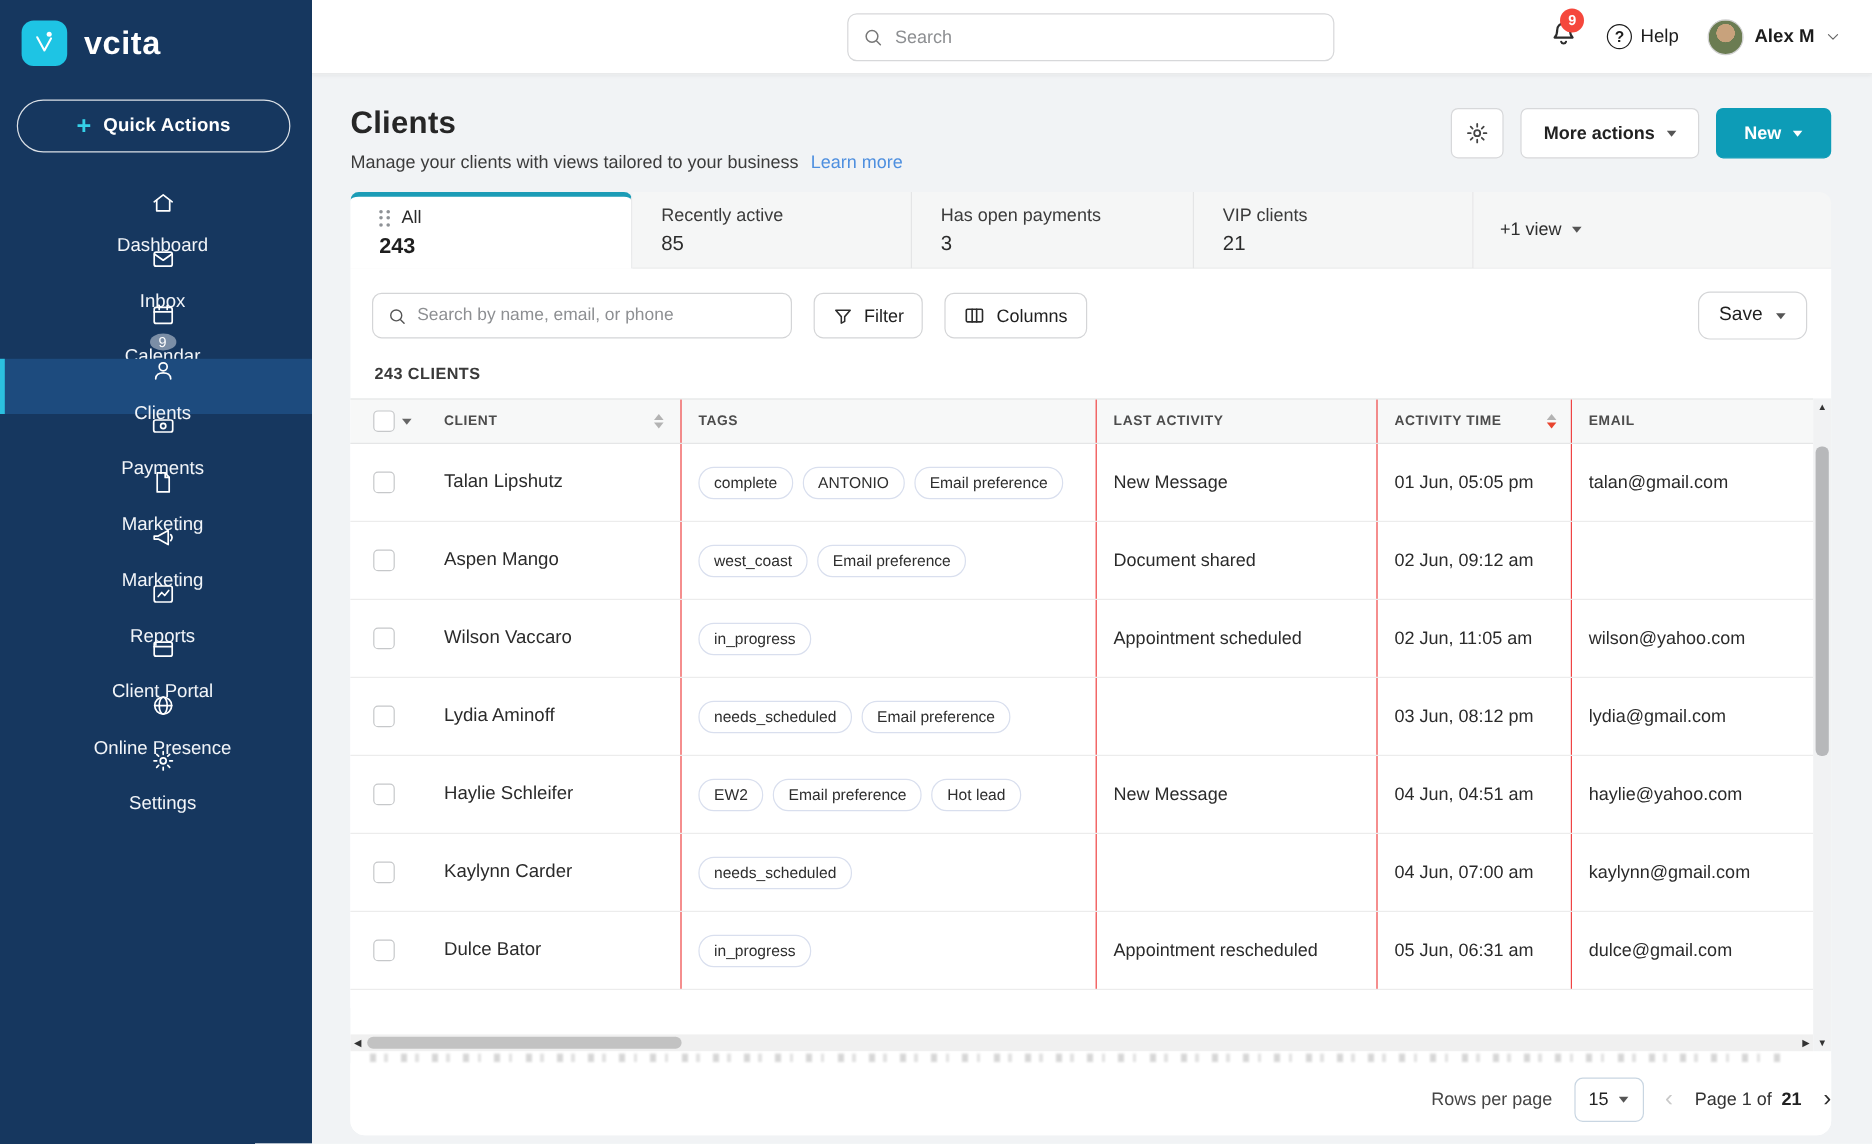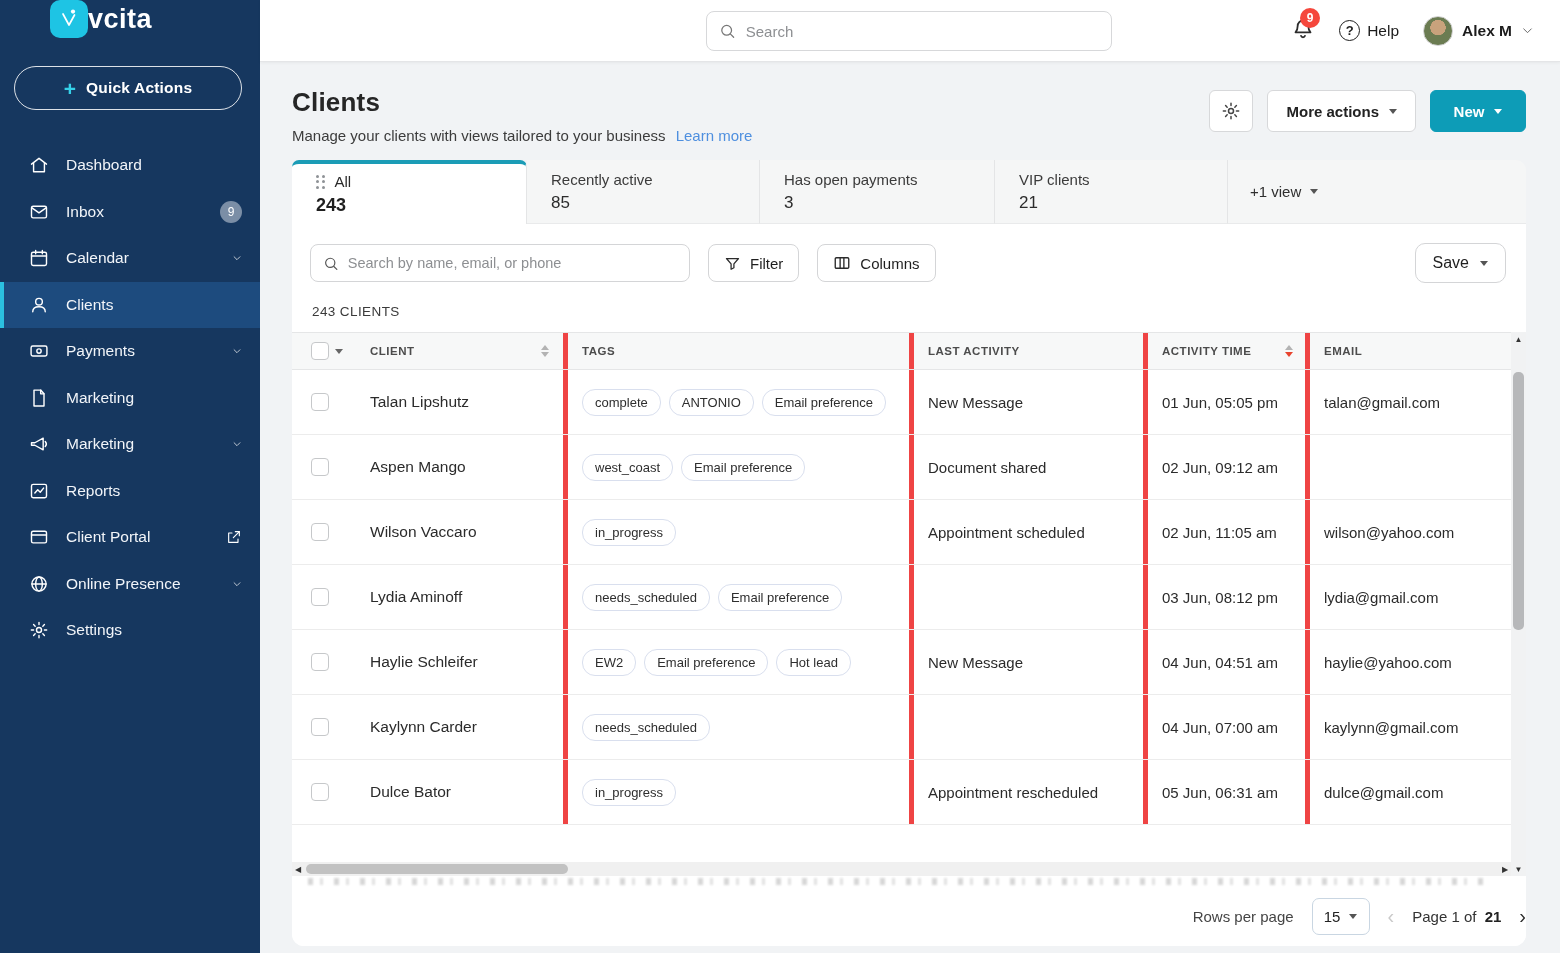--- a/index.html
+++ b/index.html
@@ -2,29 +2,29 @@
 <html><head>
 <meta charset="utf-8">
 <style>
   * { margin:0; padding:0; box-sizing:border-box; }
   html,body { width:1560px; height:953px; overflow:hidden;
     font-family:"Liberation Sans","DejaVu Sans",sans-serif; background:#f1f3f5; }
   .app { display:flex; width:100%; height:100%; }
 
   
   .sidebar { width:260px; min-width:260px; background:#16375f; color:#fff; display:flex; flex-direction:column; }
-  .logo-row { display:flex; align-items:center; gap:0; padding:0 20px 10px 18px;margin-left:32px; }
+  .logo-row { display:flex; align-items:center; gap:14px; padding:17px 20px 10px 18px; }
   .logo-tile { width:38px; height:38px; border-radius:10px; background:#1ec4e4; position:relative; display:flex; align-items:center; justify-content:center; }
   .logo-tile svg { width:24px; height:24px; }
   .logo-word { font-size:27px; font-weight:bold; letter-spacing:.5px; color:#fff; }
   .quick-actions { margin:18px 18px 6px 14px; height:44px; border:1.6px solid rgba(255,255,255,.85); border-radius:24px; display:flex; align-items:center; justify-content:center; gap:10px; cursor:pointer; }
   .qa-plus { color:#35d1e8; font-size:21px; font-weight:bold; line-height:1; }
   .qa-label { font-size:15.5px; font-weight:bold; letter-spacing:.2px; }
   .nav { margin-top:26px; display:flex; flex-direction:column; }
-  .nav-item { height:46.5px; display:flex; align-items:center; padding:0 18px 0 29px; gap:17px; font-size:15.5px; color:#f2f5f9; cursor:pointer; position:relative; }
+  .nav-item { height:46.5px; display:flex; align-items:center; padding:0 18px 0 29px; gap:17px; font-size:15.5px; color:#f2f5f9; cursor:pointer; position:relative;flex-direction:column; }
   .nav-item svg.lead { width:20px; height:20px; flex:none; }
   .nav-item .grow { flex:1; }
   .nav-item.active { background:#1d4b7e; }
   .nav-item.active::before { content:""; position:absolute; left:0; top:0; bottom:0; width:4px; background:#2bc0e0; }
   .nav-badge { background:#7b8ea6; border-radius:50%; width:22px; height:22px; font-size:12px; display:flex; align-items:center; justify-content:center; color:#fff; }
   .chev-down { width:10px; height:10px; }
 
   
   .main { flex:1; display:flex; flex-direction:column; min-width:0; }
   .topbar { height:62px; background:#fff; border-bottom:1px solid #e4e5e7; box-shadow:0 1px 3px rgba(0,0,0,.05); position:relative; display:flex; align-items:center; z-index:5; }
@@ -62,33 +62,33 @@
   .tab.active .tab-label { color:#2a2a2a; display:flex; align-items:center; gap:10px; }
   .tab.active .tab-count { font-weight:bold; font-size:18px; color:#1f1f1f; }
   .t-all { width:235px; } .t-recent { width:233px; } .t-pay { width:235px; } .t-vip { width:233px; }
   .tab-more { flex:1; background:#f5f6f6; border-bottom:1px solid #e9eaeb; border-radius:0 10px 0 0; display:flex; align-items:center; padding-left:22px; gap:9px; font-size:15px; color:#2e2e2e; cursor:pointer; }
   .dots { display:grid; grid-template-columns:repeat(2,3px); grid-auto-rows:3px; gap:2.5px; }
   .dots i { background:#8e9296; border-radius:50%; }
 
   
   .card { background:#fff; border-radius:0 0 12px 12px; height:722px; position:relative; display:flex; flex-direction:column; }
   .toolbar { display:flex; align-items:center; gap:18px; padding:19px 18px 0 18px; }
-  .tb-search { width:380px; height:38px; border:1px solid #d4d5d7; border-radius:8px; display:flex; align-items:center; gap:9px; padding:0 12px; }
+  .tb-search { width:350px; height:38px; border:1px solid #d4d5d7; border-radius:8px; display:flex; align-items:center; gap:9px; padding:0 12px; }
   .tb-search input { border:none; outline:none; width:100%; font-size:14.5px; color:#333; font-family:inherit; }
   .tb-search input::placeholder { color:#8d8f92; }
   .btn-sm { height:38px; border:1px solid #d4d5d7; border-radius:8px; background:#fff; display:flex; align-items:center; gap:9px; padding:0 15px; font-size:15px; color:#1f1f1f; cursor:pointer; font-family:inherit; }
   .btn-save { margin-left:auto; margin-right:2px; height:40px; border:1px solid #d4d5d7; border-radius:10px; background:#fff; display:flex; align-items:center; gap:11px; padding:0 17px; font-size:16px; color:#1f1f1f; cursor:pointer; }
-  .count-label { padding:21px 0 13px 20px; font-size:13.5px; font-weight:normal; letter-spacing:.4px; color:#3a3a3a; }
+  .count-label { padding:21px 0 13px 20px; font-size:13.5px; font-weight:bold; letter-spacing:.4px; color:#3a3a3a; }
 
   .table-zone { position:relative; flex:1; }
   .thead { display:flex; height:38px; background:#f7f8f8; border-top:1px solid #e5e6e7; border-bottom:1px solid #e5e6e7; margin-right:15px; align-items:center; }
   .th { font-size:11.5px; font-weight:bold; letter-spacing:.5px; color:#4c4c4c; display:flex; align-items:center; gap:8px; padding-left:14px; height:100%; }
   .c-check { width:64px; display:flex; align-items:center; gap:6px; padding-left:19px; }
   .c-client { width:212px; } .c-tags { width:346px; } .c-last { width:234px; } .c-time { width:162px; } .c-email { flex:1; }
-  .bdr { border-right:5px solid #ef4444; }
+  .bdr { border-right:1px solid #ef4444; }
   .sorticon { display:flex; flex-direction:column; gap:2px; }
   .sorticon i { width:0; height:0; border-left:4px solid transparent; border-right:4px solid transparent; }
   .sorticon .up { border-bottom:5px solid #b3b3b3; }
   .sorticon .dn { border-top:5px solid #b3b3b3; }
   .sorticon .dn.hot { border-top-color:#e8442e; }
   .checkbox { width:18px; height:18px; border:1.5px solid #c6c8ca; border-radius:4px; background:#fff; cursor:pointer; }
 
   .trow { display:flex; align-items:center; height:65px; border-bottom:1px solid #ececec; margin-right:15px; background:#fff; }
   .td { font-size:15px; color:#2b2b2b; padding-left:14px; display:flex; align-items:center; height:100%; overflow:hidden; white-space:nowrap; }
   .td.c-check { padding-left:19px; }

